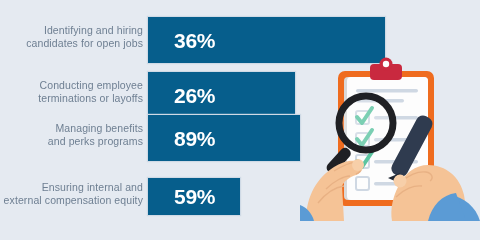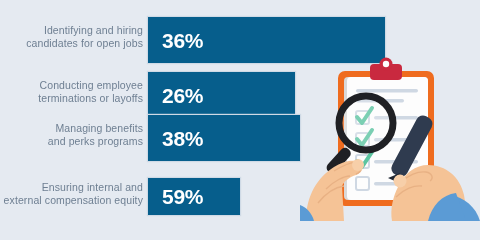--- a/index.html
+++ b/index.html
@@ -28,21 +28,21 @@
     position:absolute;left:148px;
     background:#065e8c;
     box-shadow:0 0 0 1.2px #cfdae6;
     display:flex;align-items:center;
   }
   .bar .pct{
     color:#ffffff;
     font-weight:bold;
     font-size:21px;
     letter-spacing:-0.3px;
-    padding-left:14px;
+    padding-left:26px;
     line-height:1;
   }
 
   
   .illus{position:absolute;left:300px;top:55px;width:180px;height:166px;}
   .illus svg{display:block;}
 </style>
 </head>
 <body>
 
@@ -63,21 +63,21 @@
 terminations or layoffs</div>
       <div class="bar" style="top:0;height:46px;width:147px;">
         <span class="pct">26%</span>
       </div>
     </div>
 
     <div class="row" style="top:115px;height:46px;">
       <div class="label" style="top:7px;">Managing benefits
 and perks programs</div>
       <div class="bar" style="top:0;height:46px;width:152px;">
-        <span class="pct">38%</span>
+        <span class="pct">89%</span>
       </div>
     </div>
 
     <div class="row" style="top:178px;height:37px;">
       <div class="label" style="top:3px;">Ensuring internal and
 external compensation equity</div>
       <div class="bar" style="top:0;height:37px;width:92px;">
         <span class="pct">59%</span>
       </div>
     </div>

